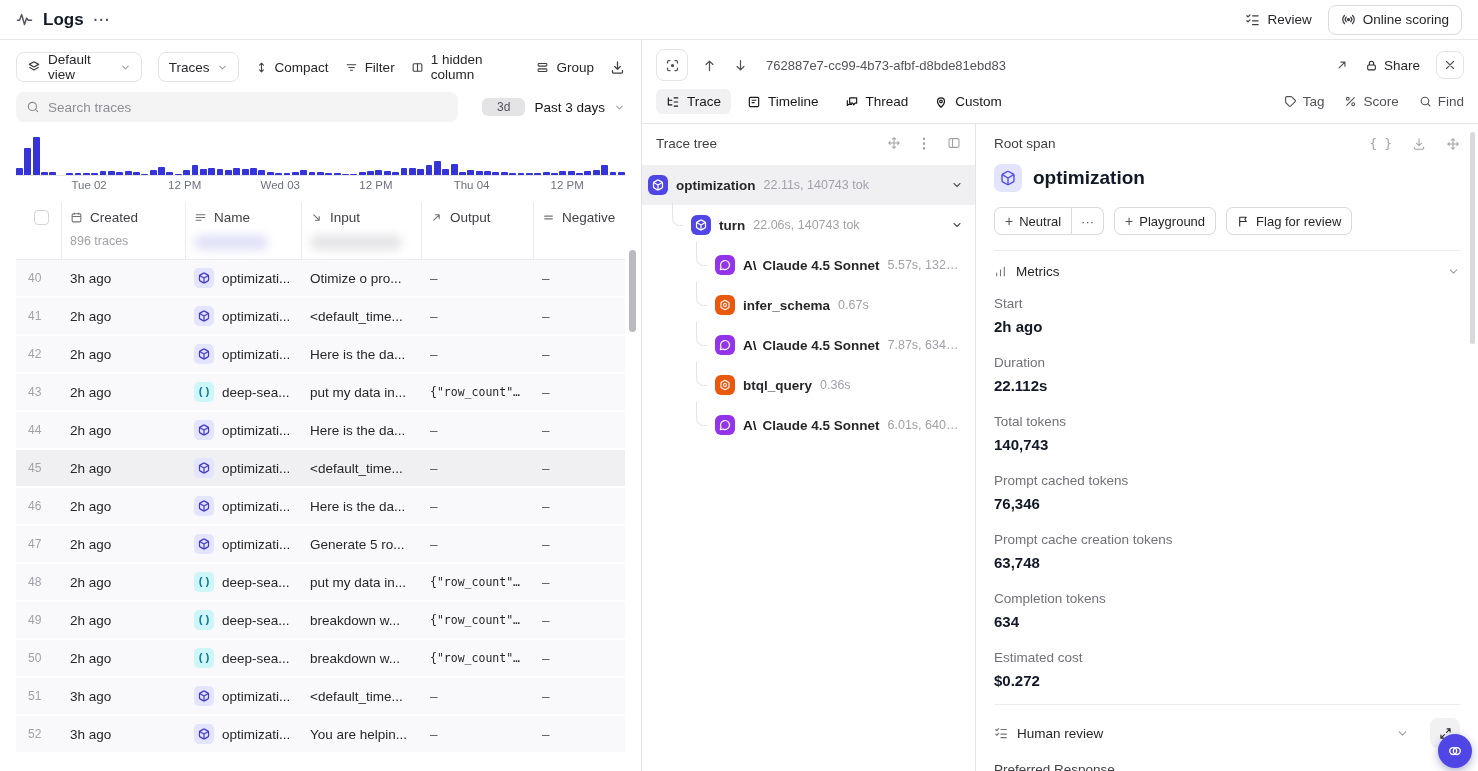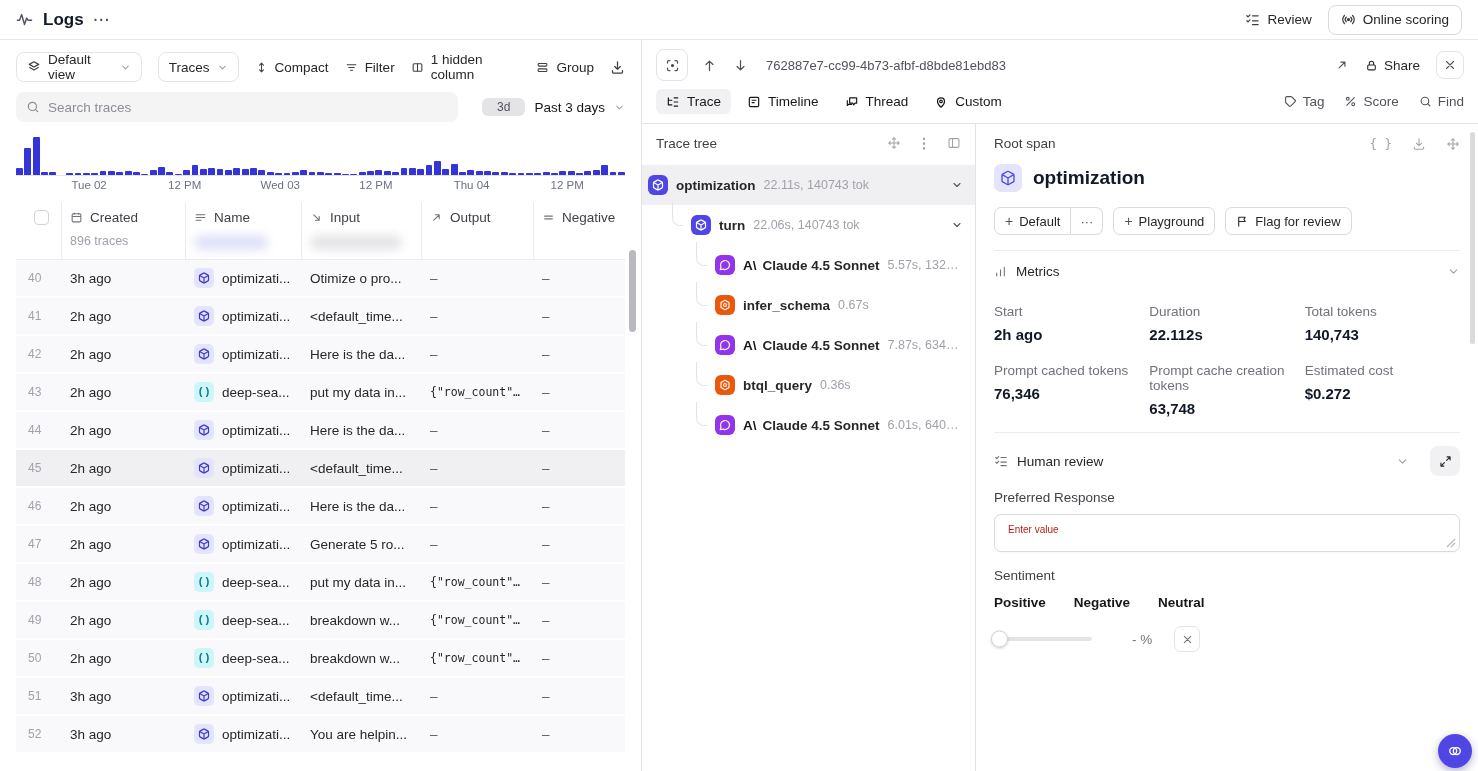--- a/index.html
+++ b/index.html
@@ -109,21 +109,21 @@
   .btn-row{display:flex;align-items:center;gap:10px;margin-top:15px;padding-bottom:15px;border-bottom:1px solid #ececee}
   .btn{display:flex;align-items:center;gap:6px;height:28px;padding:0 10px;border:1px solid #d9d9de;border-radius:7px;background:#fff;font-size:13px;font-weight:500;color:#27272a;cursor:pointer}
   .btn-group{display:flex}
   .btn-group .btn.main-seg{border-radius:7px 0 0 7px}
   .btn-group .btn.more-seg{border-left:0;border-radius:0 7px 7px 0;padding:0 9px;color:#52525b}
   .plus{color:#52525b;font-size:14px;font-weight:500}
 
   .section{padding:13px 0 15px;border-bottom:1px solid #ececee}
   .section-head{display:flex;align-items:center;gap:9px;font-weight:500;color:#27272a}
   .section-head .chev{margin-left:auto}
-  .metrics-grid{display:grid;grid-template-columns:1fr 1fr 1fr;row-gap:20px;margin-top:25px}
+  .metrics-grid{display:grid;grid-template-columns:1fr;row-gap:20px;margin-top:17px}
   .metric-label{font-size:13.5px;color:#71717a;margin-bottom:7px}
   .metric-value{font-size:15px;font-weight:600;color:#111827}
 
   .expand-btn{width:30px;height:30px;border-radius:8px;background:#f1f1f4;display:flex;align-items:center;justify-content:center;color:#27272a;cursor:pointer;margin-left:12px}
   .field-label{color:#3f3f46;margin:14px 0 9px}
   .textarea{position:relative;height:38px;border:1px solid #d9d9de;border-radius:7px;padding:9px 13px;color:#b91c1c;font-size:10px;background:#fff;box-shadow:0 1px 2px rgba(0,0,0,.03);cursor:text}
   .resize-handle{position:absolute;right:3px;bottom:3px;color:#c6c6cb}
   .sentiment-row{display:flex;gap:28px;margin-top:12px}
   .sent-btn{font-weight:600;color:#18181b;cursor:pointer}
   .howgood-row{display:flex;align-items:flex-start;margin-top:18px;position:relative}
@@ -879,21 +879,21 @@
                 <path d="M3.3 7L12 12l8.7-5M12 22V12"></path>
               </svg>
             </span>
           <span class="root-name">optimization</span>
         </div>
 
         <div class="btn-row">
           <span class="btn-group">
             <span class="btn main-seg">
                 <span class="plus">+</span>
-                <span>Default</span>
+                <span>Neutral</span>
               </span>
             <span class="btn more-seg">···</span>
           </span>
           <span class="btn">
               <span class="plus">+</span>
               <span>Playground</span>
             </span>
           <span class="btn">
             <span>
                 <svg width="13" height="13" viewBox="0 0 24 24" fill="none" stroke="#27272a" stroke-width="2" stroke-linejoin="round">
@@ -938,20 +938,24 @@
   <div class="metric">
     <div class="metric-label">Prompt cached tokens</div>
     <div class="metric-value">76,346</div>
   </div>
 
   <div class="metric">
     <div class="metric-label">Prompt cache creation tokens</div>
     <div class="metric-value">63,748</div>
   </div>
 
+  <div class="metric">
+    <div class="metric-label">Completion tokens</div>
+    <div class="metric-value">634</div>
+  </div>
 
   <div class="metric">
     <div class="metric-label">Estimated cost</div>
     <div class="metric-value">$0.272</div>
   </div>
 </div>
         </div>
 
         <div class="section" style="border-bottom:0">
           <div class="section-head">

